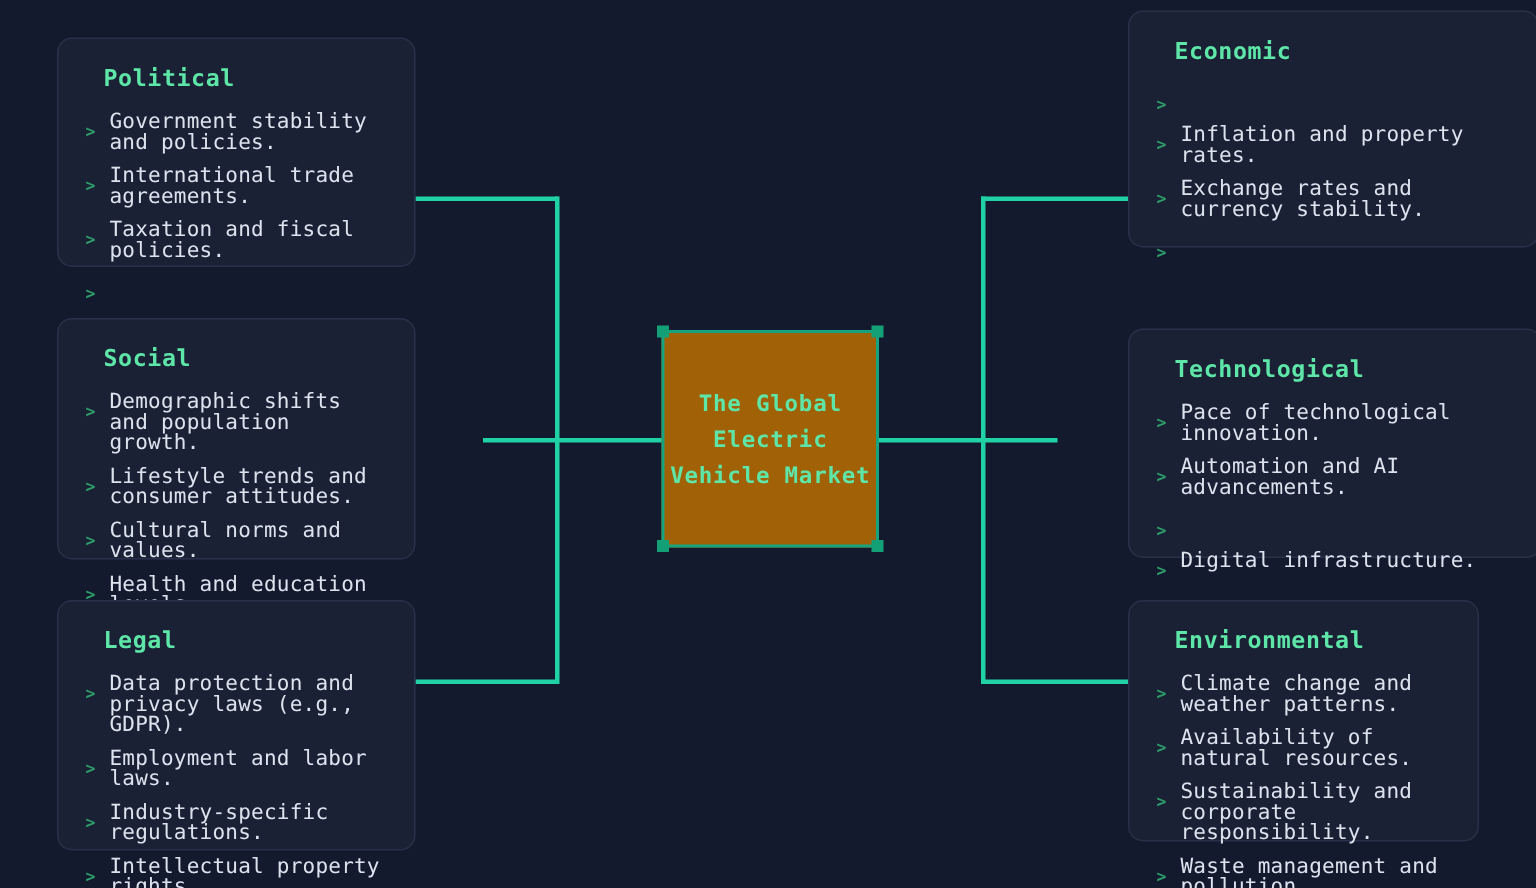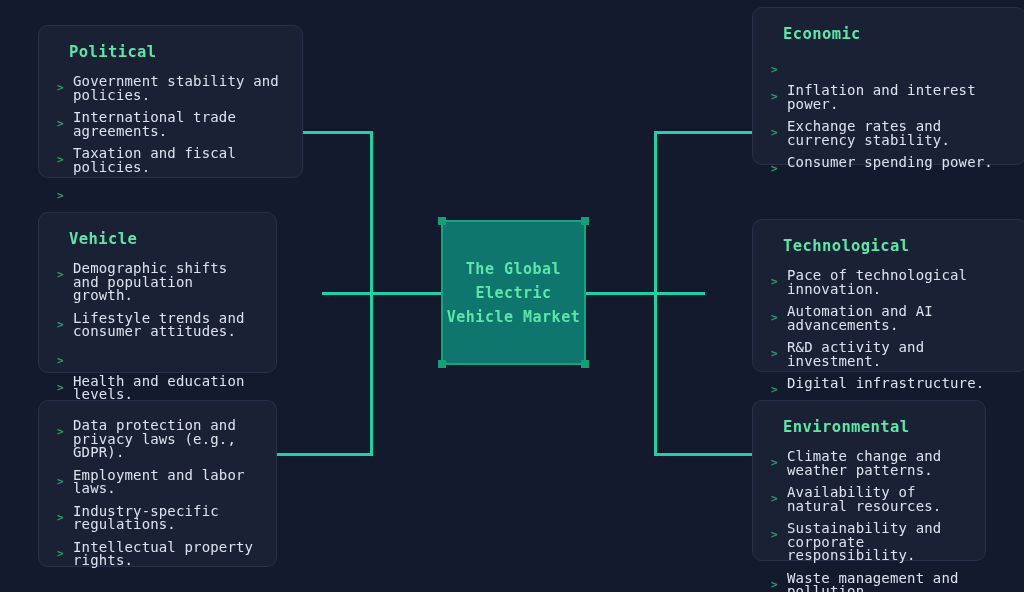--- a/index.html
+++ b/index.html
@@ -74,21 +74,21 @@
     line-height: 13.5px;
     letter-spacing: 0.15px;
     flex: 1 1 auto;
     padding-top: 0px;
   }
 
   
   #center-node {
     position: absolute;
     box-sizing: border-box;
-    background: #0f766e;
+    background: #a16207;
     border: 2px solid #16a37f;
     display: flex;
     align-items: center;
     justify-content: center;
   }
   #center-label {
     color: #5ee6a8;
     font-size: 15px;
     font-weight: bold;
     line-height: 24px;
@@ -125,21 +125,21 @@
   <div id="center-node" style="left:441px; top:220px; width:145px; height:145px;">
     <div id="center-label">The Global
 Electric
 Vehicle Market</div>
     <span class="handle tl"></span>
     <span class="handle tr"></span>
     <span class="handle bl"></span>
     <span class="handle br"></span>
   </div>
 
-  <div class="card" id="card-political" style="left:38px; top:25px; width:265px; height:153px;">
+  <div class="card" id="card-political" style="left:38px; top:25px; width:239px; height:153px;">
     <div class="card-title">Political</div>
     <ul class="bullets">
       <li class="bullet">
         <span class="bullet-marker">&gt;</span>
         <span class="bullet-text">Government stability and policies.</span>
       </li>
       <li class="bullet">
         <span class="bullet-marker">&gt;</span>
         <span class="bullet-text">International trade agreements.</span>
       </li>
@@ -147,41 +147,43 @@
         <span class="bullet-marker">&gt;</span>
         <span class="bullet-text">Taxation and fiscal policies.</span>
       </li>
       <li class="bullet">
         <span class="bullet-marker">&gt;</span>
       </li>
     </ul>
   </div>
 
   <div class="card" id="card-social" style="left:38px; top:212px; width:239px; height:161px;">
-    <div class="card-title">Vehicle</div>
+    <div class="card-title">Social</div>
     <ul class="bullets">
       <li class="bullet">
         <span class="bullet-marker">&gt;</span>
         <span class="bullet-text">Demographic shifts and population growth.</span>
       </li>
       <li class="bullet">
         <span class="bullet-marker">&gt;</span>
         <span class="bullet-text">Lifestyle trends and consumer attitudes.</span>
       </li>
       <li class="bullet">
         <span class="bullet-marker">&gt;</span>
+        <span class="bullet-text">Cultural norms and values.</span>
       </li>
       <li class="bullet">
         <span class="bullet-marker">&gt;</span>
         <span class="bullet-text">Health and education levels.</span>
       </li>
     </ul>
   </div>
 
   <div class="card" id="card-legal" style="left:38px; top:400px; width:239px; height:167px;">
+    <div class="card-title">Legal</div>
     <ul class="bullets">
       <li class="bullet">
         <span class="bullet-marker">&gt;</span>
         <span class="bullet-text">Data protection and privacy laws (e.g., GDPR).</span>
       </li>
       <li class="bullet">
         <span class="bullet-marker">&gt;</span>
         <span class="bullet-text">Employment and labor laws.</span>
       </li>
       <li class="bullet">
@@ -196,47 +198,45 @@
   </div>
 
   <div class="card" id="card-economic" style="left:752px; top:7px; width:274px; height:158px;">
     <div class="card-title">Economic</div>
     <ul class="bullets">
       <li class="bullet">
         <span class="bullet-marker">&gt;</span>
       </li>
       <li class="bullet">
         <span class="bullet-marker">&gt;</span>
-        <span class="bullet-text">Inflation and interest power.</span>
+        <span class="bullet-text">Inflation and property rates.</span>
       </li>
       <li class="bullet">
         <span class="bullet-marker">&gt;</span>
         <span class="bullet-text">Exchange rates and currency stability.</span>
       </li>
       <li class="bullet">
         <span class="bullet-marker">&gt;</span>
-        <span class="bullet-text">Consumer spending power.</span>
       </li>
     </ul>
   </div>
 
   <div class="card" id="card-technological" style="left:752px; top:219px; width:276px; height:153px;">
     <div class="card-title">Technological</div>
     <ul class="bullets">
       <li class="bullet">
         <span class="bullet-marker">&gt;</span>
         <span class="bullet-text">Pace of technological innovation.</span>
       </li>
       <li class="bullet">
         <span class="bullet-marker">&gt;</span>
         <span class="bullet-text">Automation and AI advancements.</span>
       </li>
       <li class="bullet">
         <span class="bullet-marker">&gt;</span>
-        <span class="bullet-text">R&amp;D activity and investment.</span>
       </li>
       <li class="bullet">
         <span class="bullet-marker">&gt;</span>
         <span class="bullet-text">Digital infrastructure.</span>
       </li>
     </ul>
   </div>
 
   <div class="card" id="card-environmental" style="left:752px; top:400px; width:234px; height:161px;">
     <div class="card-title">Environmental</div>

